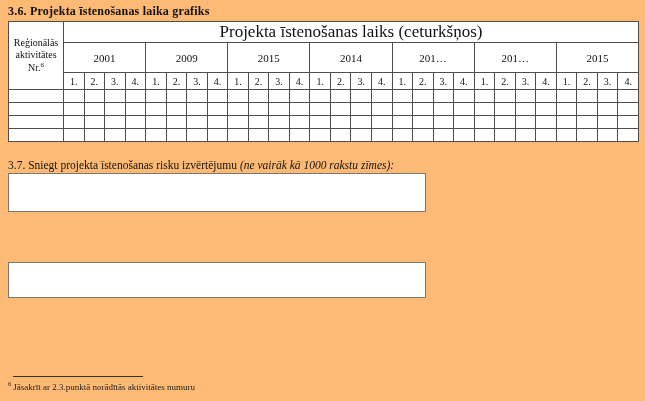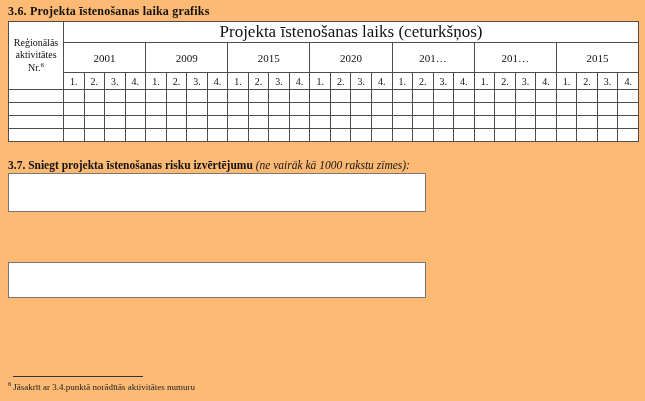--- a/index.html
+++ b/index.html
@@ -35,21 +35,21 @@
   th.qtr{height:16px;font-size:10px;vertical-align:middle;}
   td.body{height:12px;font-size:10px;}
   .h37{
     position:absolute;top:159px;left:8px;width:600px;
     font-size:11.5px;
   }
   .h38{
     position:absolute;top:236px;left:8px;width:430px;
     font-size:11.5px;line-height:13px;
   }
-  .bold{font-weight:bold;}
+  .bold{font-weight:normal;}
   .noteItalic{font-style:italic;font-weight:normal;text-align:center;}
   .textbox{
     position:absolute;left:8px;
     width:416px;
     border:1px solid #777777;
     background:#ffffff;
   }
   .box37{top:173px;height:37px;}
   .box38{top:262px;height:34px;}
   .footnote-rule{
@@ -103,21 +103,21 @@
       </colgroup>
       <thead>
         <tr>
           <th rowspan="3" class="col1"><span>Reģionālās aktivitātes Nr.</span><sup>6</sup></th>
           <th colspan="28" class="topHeader">Projekta īstenošanas laiks (ceturkšņos)</th>
         </tr>
         <tr>
           <th colspan="4" class="year">2001</th>
           <th colspan="4" class="year">2009</th>
           <th colspan="4" class="year">2015</th>
-          <th colspan="4" class="year">2020</th>
+          <th colspan="4" class="year">2014</th>
           <th colspan="4" class="year">201…</th>
           <th colspan="4" class="year">201…</th>
           <th colspan="4" class="year">2015</th>
         </tr>
         <tr>
           <th class="qtr">1.</th>
           <th class="qtr">2.</th>
           <th class="qtr">3.</th>
           <th class="qtr">4.</th>
           <th class="qtr">1.</th>
@@ -282,16 +282,16 @@
   <div class="textbox box37"></div>
 
   <div class="h38">
   </div>
 
   <div class="textbox box38"></div>
 
   <div class="footnote-rule"></div>
 
   <div class="footnote">
-    <sup>6</sup><span>Jāsakrīt ar 3.4.punktā norādītās aktivitātes numuru</span>
+    <sup>6</sup><span>Jāsakrīt ar 2.3.punktā norādītās aktivitātes numuru</span>
   </div>
 
 </div>
 
 </body></html>

